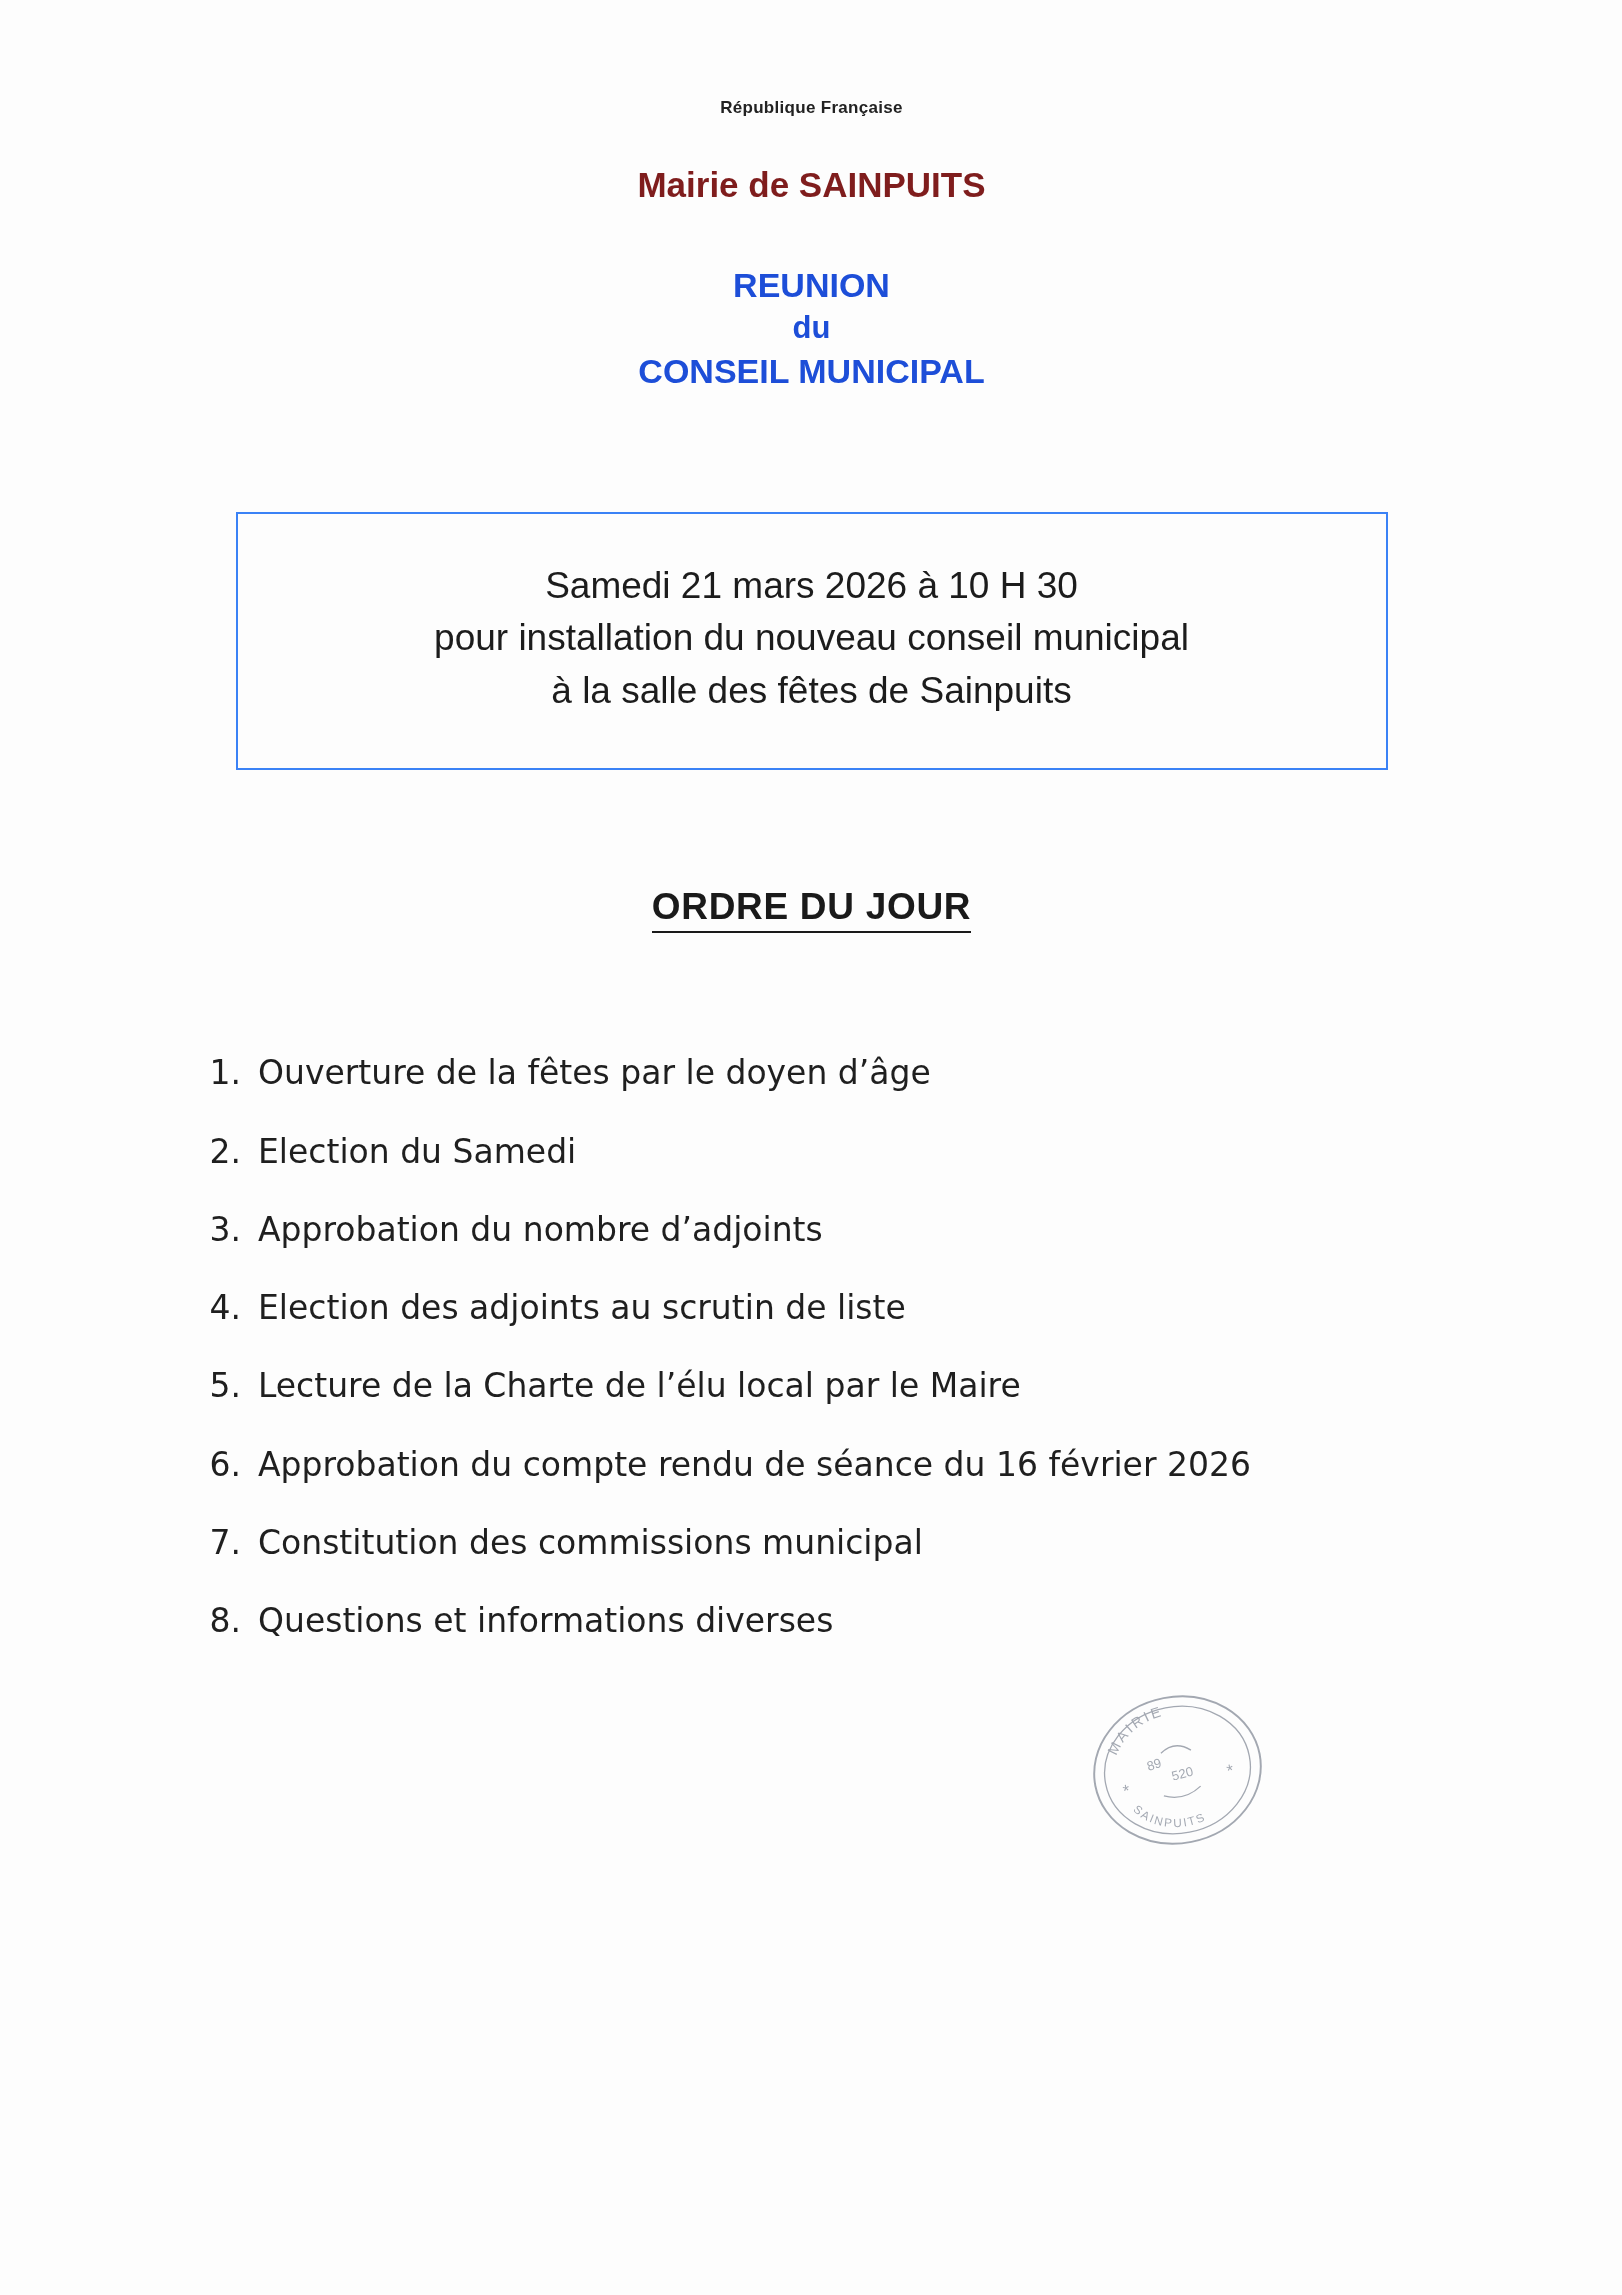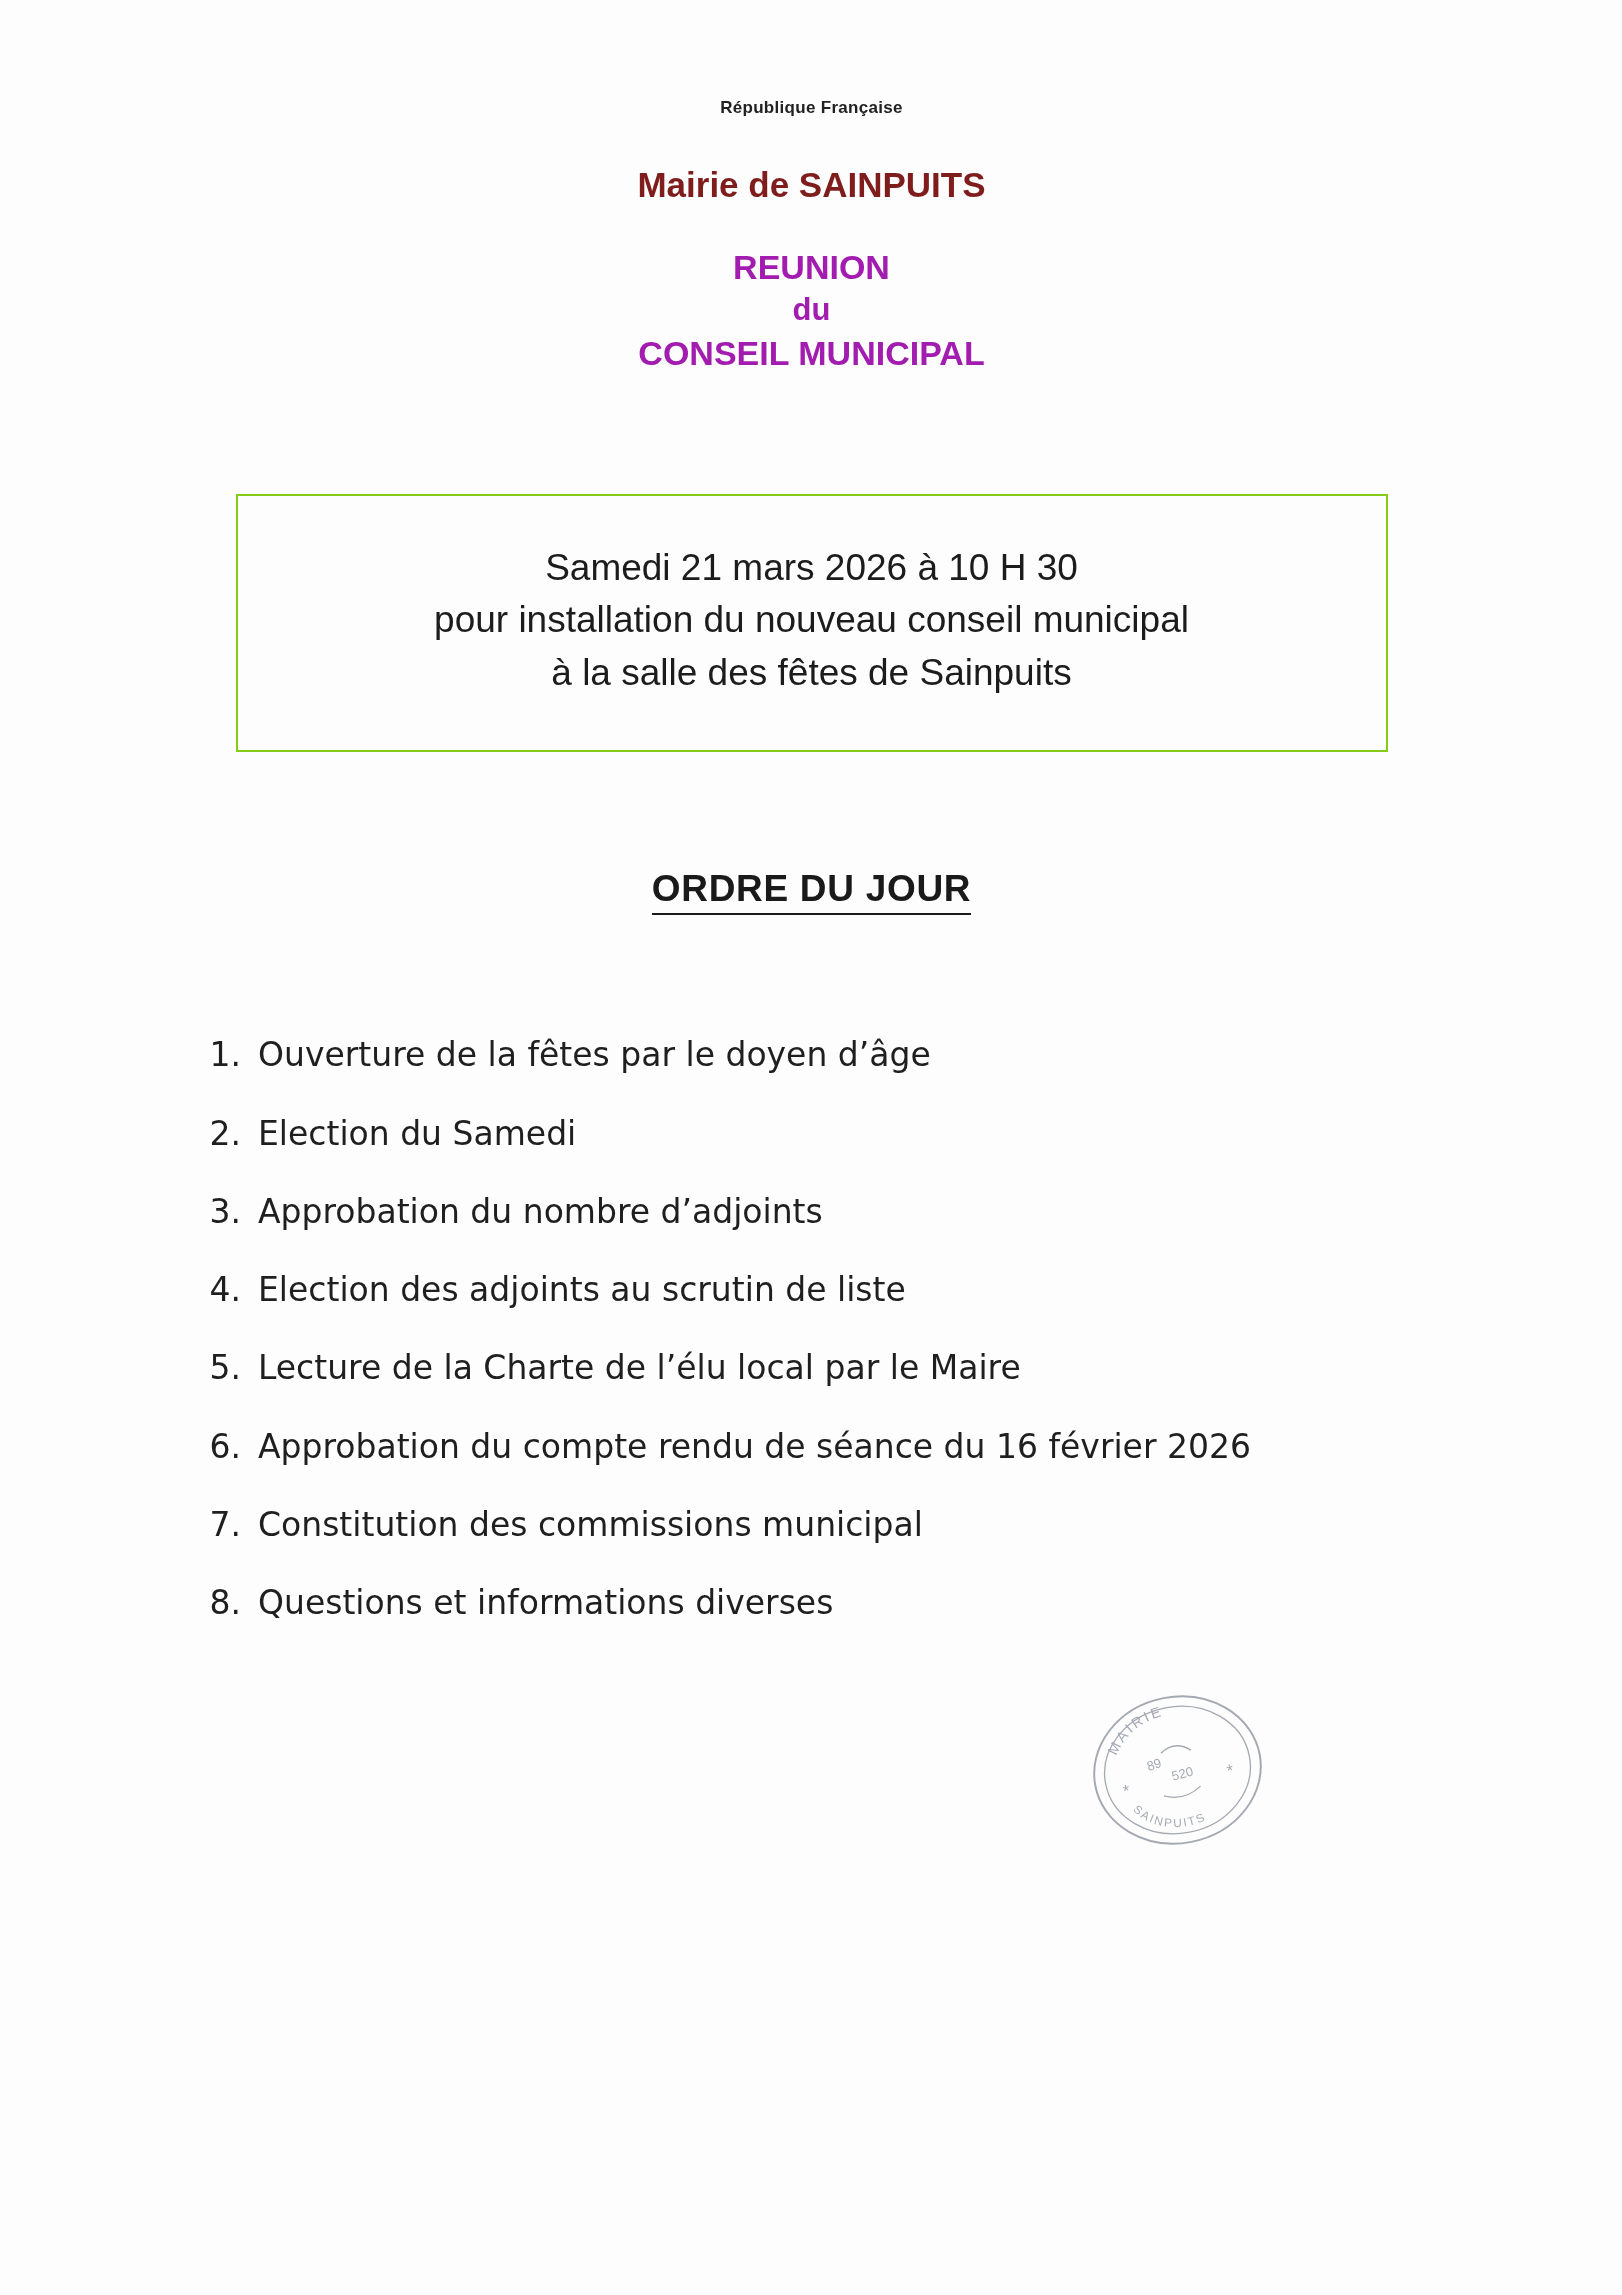--- a/index.html
+++ b/index.html
@@ -30,32 +30,32 @@
   }
   .mairie {
     font-size: 35px;
     font-weight: bold;
     margin-top: 47px;
     color: #7f1d1d;
   }
   .reunion {
     font-size: 34px;
     font-weight: bold;
-    margin-top: 40px;
+    margin-top: 58px;
     line-height: 1.32;
-    color: #a21caf;
+    color: #1d4ed8;
   }
   .reunion .line-du {
     font-size: 31px;
   }
   .notice-box {
     margin: 118px auto 0 auto;
     width: 1152px;
     box-sizing: border-box;
-    border: 2px solid #84cc16;
+    border: 2px solid #3b82f6;
     padding: 46px 26px 51px 26px;
     text-align: center;
   }
   .notice-line {
     font-size: 37px;
     line-height: 1.42;
     color: #1c1c1c;
     font-weight: 400;
   }
   .ordre-title {

